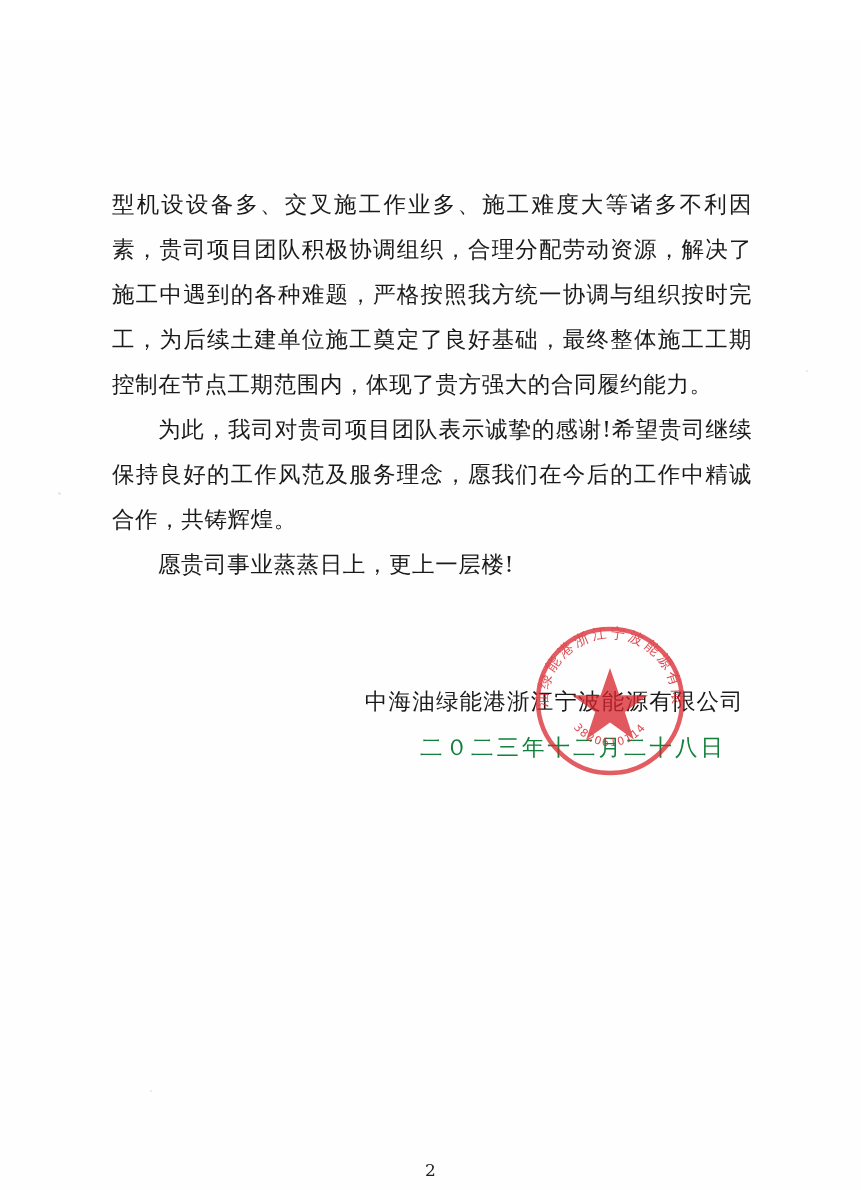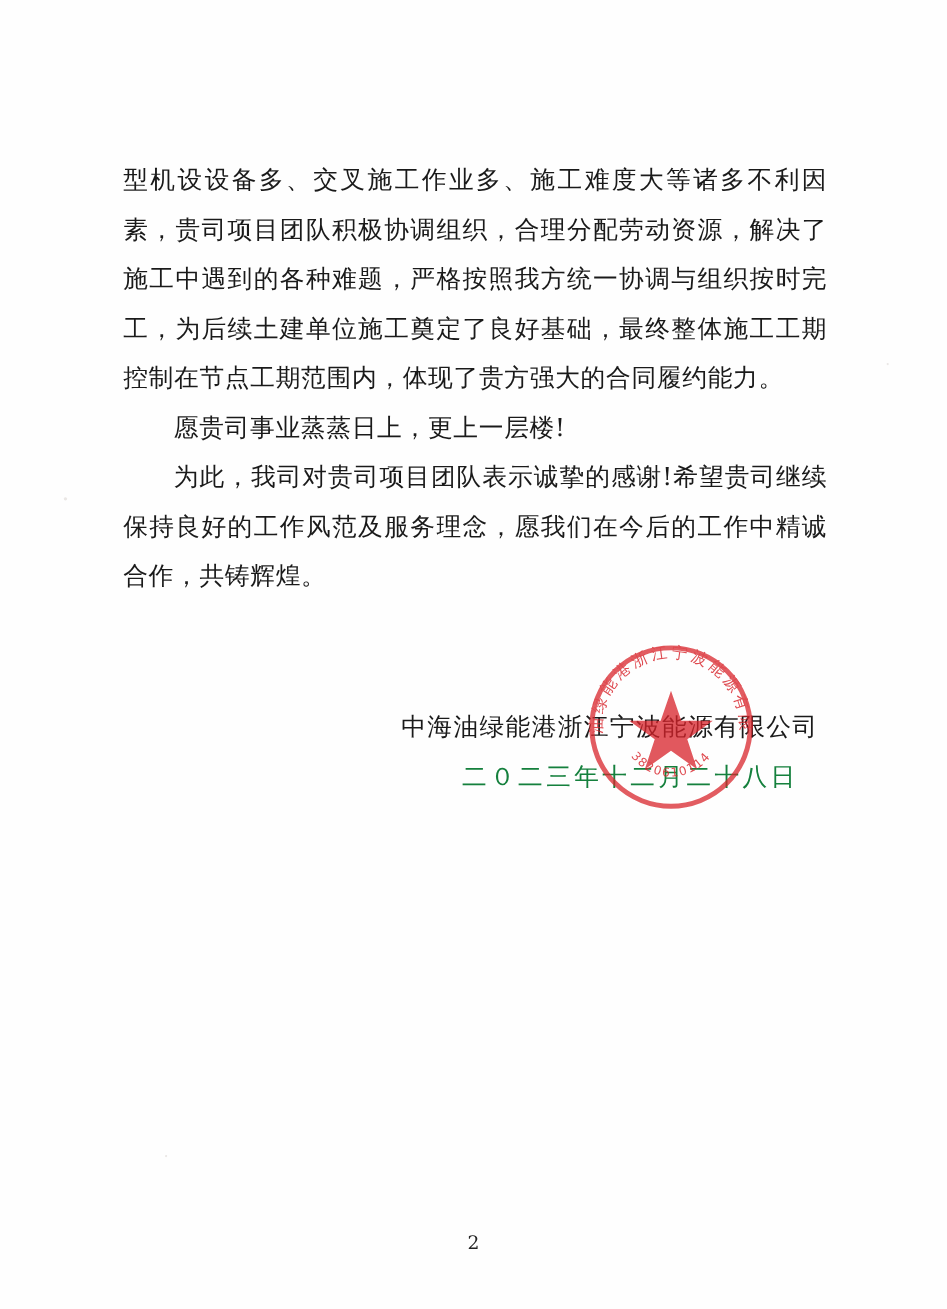--- a/index.html
+++ b/index.html
@@ -12,20 +12,21 @@
     height: 1190px;
     position: relative;
     font-family: "DejaVu Serif", serif;
     color: #111;
     overflow: hidden;
   }
   .page {
     position: absolute;
     inset: 0;
     background: #fefefe;
+    margin-top: 40px;
   }
   .content {
     position: absolute;
     left: 112px;
     top: 142px;
     width: 640px;
   }
   .para {
     font-size: 22.5px;
     line-height: 45px;
@@ -90,22 +91,22 @@
     opacity: .55;
   }
 </style>
 </head>
 <body>
 
 <div class="page">
 
   <div class="content">
     <p class="para">型机设设备多、交叉施工作业多、施工难度大等诸多不利因素，贵司项目团队积极协调组织，合理分配劳动资源，解决了施工中遇到的各种难题，严格按照我方统一协调与组织按时完工，为后续土建单位施工奠定了良好基础，最终整体施工工期控制在节点工期范围内，体现了贵方强大的合同履约能力。</p>
+    <p class="para indent">为此，我司对贵司项目团队表示诚挚的感谢!希望贵司继续保持良好的工作风范及服务理念，愿我们在今后的工作中精诚合作，共铸辉煌。</p>
     <p class="para indent">愿贵司事业蒸蒸日上，更上一层楼!</p>
-    <p class="para indent">为此，我司对贵司项目团队表示诚挚的感谢!希望贵司继续保持良好的工作风范及服务理念，愿我们在今后的工作中精诚合作，共铸辉煌。</p>
   </div>
 
   <div class="sig-block">
     <div class="sig-line">中海油绿能港浙江宁波能源有限公司</div>
     <div class="sig-date">二０二三年十二月二十八日</div>
   </div>
 
   <div class="seal">
     <svg viewBox="0 0 166 166" width="166" height="166" xmlns="http://www.w3.org/2000/svg">
       <defs>

